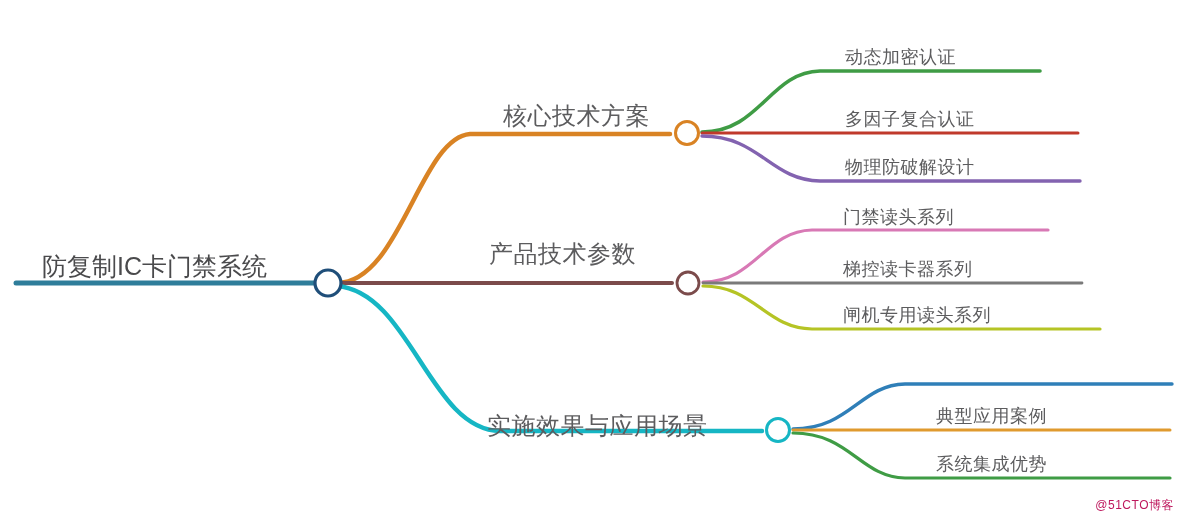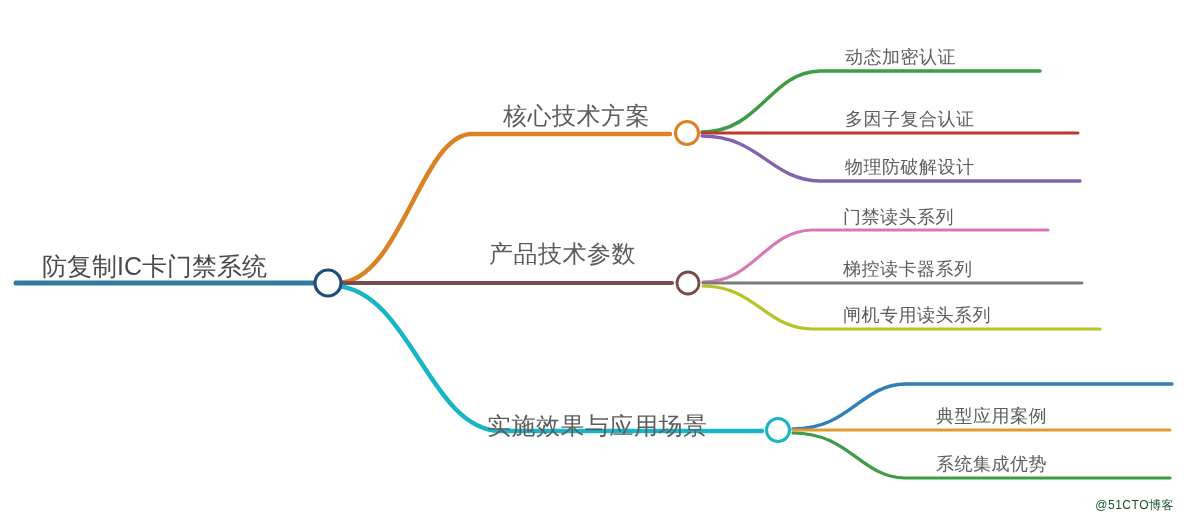--- a/index.html
+++ b/index.html
@@ -43,21 +43,21 @@
   }
   .leaf-label {
     font-size: 18px;
     color: #5c5c5e;
   }
   .watermark {
     position: absolute;
     right: 10px;
     bottom: 6px;
     font-size: 12px;
-    color: #14532d;
+    color: #be185d;
     letter-spacing: 0.5px;
     user-select: none;
     margin-top: 28px;
   }
 </style>
 </head>
 <body>
 
 <div id="canvas">
 

